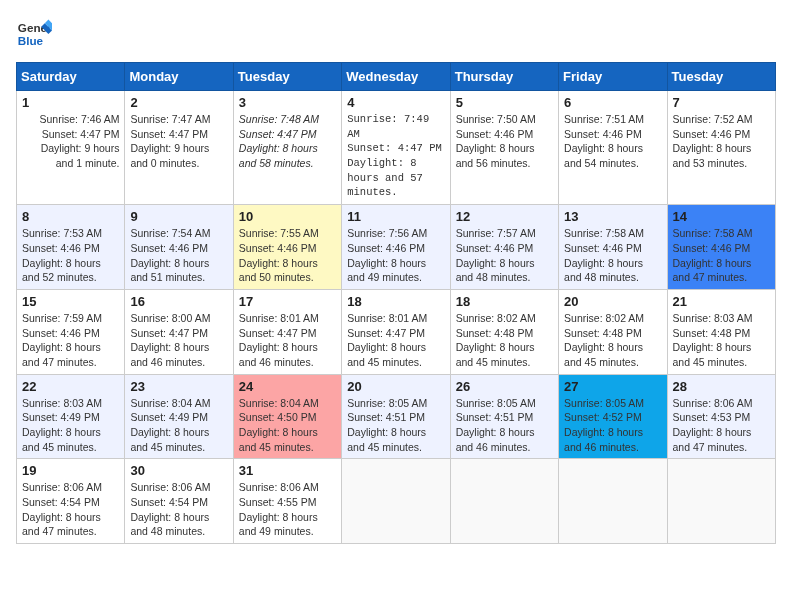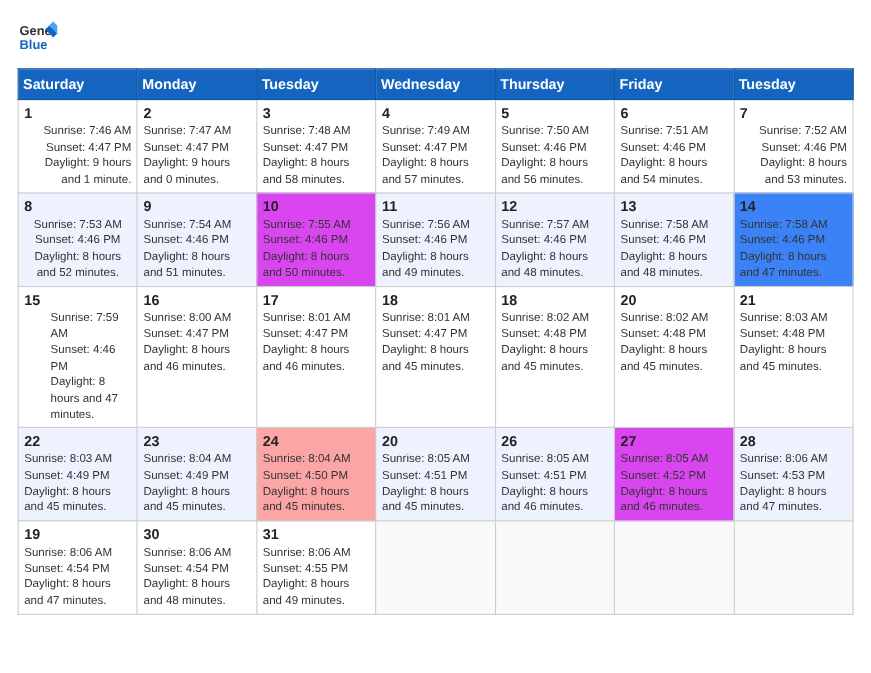--- a/index.html
+++ b/index.html
@@ -121,63 +121,63 @@
 Daylight: 9 hours and 1 minute.</div>
         </td>
         <td>
           <span class="day-num">2</span>
           <div class="day-detail" style="white-space: pre-line;">Sunrise: 7:47 AM
 Sunset: 4:47 PM
 Daylight: 9 hours and 0 minutes.</div>
         </td>
         <td>
           <span class="day-num">3</span>
-          <div class="day-detail" style="white-space: pre-line;">Sunrise: 7:48 AM
+          <div class="day-detail" style="white-space: pre-line; font-style: italic;">Sunrise: 7:48 AM
 Sunset: 4:47 PM
 Daylight: 8 hours and 58 minutes.</div>
         </td>
         <td>
           <span class="day-num">4</span>
-          <div class="day-detail" style="white-space: pre-line;">Sunrise: 7:49 AM
+          <div class="day-detail" style="white-space: pre-line; font-family: Liberation Mono, monospace;">Sunrise: 7:49 AM
 Sunset: 4:47 PM
 Daylight: 8 hours and 57 minutes.</div>
         </td>
         <td>
           <span class="day-num">5</span>
           <div class="day-detail" style="white-space: pre-line;">Sunrise: 7:50 AM
 Sunset: 4:46 PM
 Daylight: 8 hours and 56 minutes.</div>
         </td>
         <td>
           <span class="day-num">6</span>
           <div class="day-detail" style="white-space: pre-line;">Sunrise: 7:51 AM
 Sunset: 4:46 PM
 Daylight: 8 hours and 54 minutes.</div>
         </td>
         <td>
           <span class="day-num">7</span>
-          <div class="day-detail" style="white-space: pre-line; text-align: right;">Sunrise: 7:52 AM
+          <div class="day-detail" style="white-space: pre-line;">Sunrise: 7:52 AM
 Sunset: 4:46 PM
 Daylight: 8 hours and 53 minutes.</div>
         </td>
       </tr>
       <tr style="background: rgb(238, 242, 255);">
         <td style="background: rgb(238, 242, 255);">
           <span class="day-num">8</span>
-          <div class="day-detail" style="white-space: pre-line; text-align: center;">Sunrise: 7:53 AM
+          <div class="day-detail" style="white-space: pre-line;">Sunrise: 7:53 AM
 Sunset: 4:46 PM
 Daylight: 8 hours and 52 minutes.</div>
         </td>
         <td style="background: rgb(238, 242, 255);">
           <span class="day-num">9</span>
           <div class="day-detail" style="white-space: pre-line;">Sunrise: 7:54 AM
 Sunset: 4:46 PM
 Daylight: 8 hours and 51 minutes.</div>
         </td>
-        <td style="background: #d946ef;">
+        <td style="background: #fef9c3;">
           <span class="day-num">10</span>
           <div class="day-detail" style="white-space: pre-line;">Sunrise: 7:55 AM
 Sunset: 4:46 PM
 Daylight: 8 hours and 50 minutes.</div>
         </td>
         <td style="background: rgb(238, 242, 255);">
           <span class="day-num">11</span>
           <div class="day-detail" style="white-space: pre-line;">Sunrise: 7:56 AM
 Sunset: 4:46 PM
 Daylight: 8 hours and 49 minutes.</div>
@@ -197,21 +197,21 @@
         <td style="background: #3b82f6;">
           <span class="day-num">14</span>
           <div class="day-detail" style="white-space: pre-line;">Sunrise: 7:58 AM
 Sunset: 4:46 PM
 Daylight: 8 hours and 47 minutes.</div>
         </td>
       </tr>
       <tr>
         <td>
           <span class="day-num">15</span>
-          <div class="day-detail" style="white-space: pre-line; margin-left: 24px;">Sunrise: 7:59 AM
+          <div class="day-detail" style="white-space: pre-line;">Sunrise: 7:59 AM
 Sunset: 4:46 PM
 Daylight: 8 hours and 47 minutes.</div>
         </td>
         <td>
           <span class="day-num">16</span>
           <div class="day-detail" style="white-space: pre-line;">Sunrise: 8:00 AM
 Sunset: 4:47 PM
 Daylight: 8 hours and 46 minutes.</div>
         </td>
         <td>
@@ -269,21 +269,21 @@
           <div class="day-detail" style="white-space: pre-line;">Sunrise: 8:05 AM
 Sunset: 4:51 PM
 Daylight: 8 hours and 45 minutes.</div>
         </td>
         <td style="background: rgb(238, 242, 255);">
           <span class="day-num">26</span>
           <div class="day-detail" style="white-space: pre-line;">Sunrise: 8:05 AM
 Sunset: 4:51 PM
 Daylight: 8 hours and 46 minutes.</div>
         </td>
-        <td style="background: #d946ef;">
+        <td style="background: #0ea5e9;">
           <span class="day-num">27</span>
           <div class="day-detail" style="white-space: pre-line;">Sunrise: 8:05 AM
 Sunset: 4:52 PM
 Daylight: 8 hours and 46 minutes.</div>
         </td>
         <td style="background: rgb(238, 242, 255);">
           <span class="day-num">28</span>
           <div class="day-detail" style="white-space: pre-line;">Sunrise: 8:06 AM
 Sunset: 4:53 PM
 Daylight: 8 hours and 47 minutes.</div>

